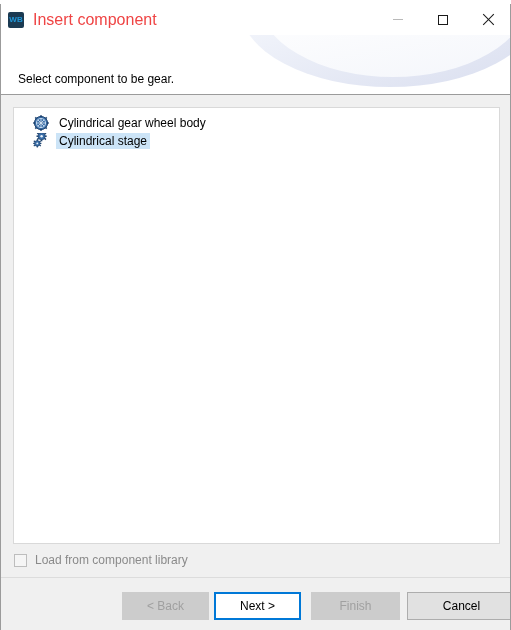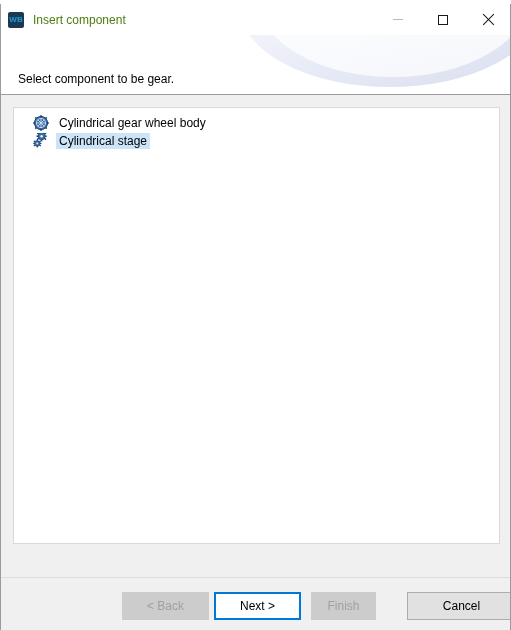--- a/index.html
+++ b/index.html
@@ -70,22 +70,22 @@
     justify-content: center;
     font-size: 8px;
     font-weight: bold;
     color: #2196d6;
     letter-spacing: 0px;
     font-family: "Liberation Sans", sans-serif;
     flex: none;
   }
   #title-text {
     margin-left: 9px;
-    font-size: 12px;
-    color: #4d7c0f;
+    font-size: 16px;
+    color: #ef4444;
     white-space: nowrap;
   }
   #win-controls {
     margin-left: auto;
     display: flex;
     height: 31px;
   }
   .win-btn {
     width: 45px;
     height: 31px;
@@ -267,21 +267,21 @@
     border: 1px solid #cccccc;
     color: #a0a0a0;
   }
   .dlg-btn.focused {
     background: #ffffff;
     border: 2px solid #0078d7;
     color: #000000;
   }
   #btn-back   { left: 121px; width: 87px; }
   #btn-next   { left: 213px; width: 87px; }
-  #btn-finish { left: 310px; width: 65px; }
+  #btn-finish { left: 310px; width: 89px; }
   #btn-cancel { left: 406px; width: 109px; }
 </style>
 </head>
 <body>
 
 <div id="behind-strip">
   <span class="ghost-text gt1">Hinweis</span>
   <span class="ghost-text gt2">Minimaler Wert der Sicherheit gegen</span>
   <span class="ghost-text gt3">= 0,000000</span>
 </div>
@@ -375,20 +375,24 @@
               <circle cx="0" cy="0" r="0.95" fill="#e8f1f9"></circle>
             </g>
           </svg>
         </span>
         <span class="item-label">Cylindrical stage</span>
       </div>
 
 
     </div>
 
+    <div id="checkbox-row">
+      <div id="checkbox-box"></div>
+      <div id="checkbox-label">Load from component library</div>
+    </div>
 
   </div>
 
   <div id="button-bar">
     <div class="dlg-btn disabled" id="btn-back">&lt; Back</div>
     <div class="dlg-btn focused" id="btn-next">Next &gt;</div>
     <div class="dlg-btn disabled" id="btn-finish">Finish</div>
     <div class="dlg-btn enabled" id="btn-cancel">Cancel</div>
   </div>
 

